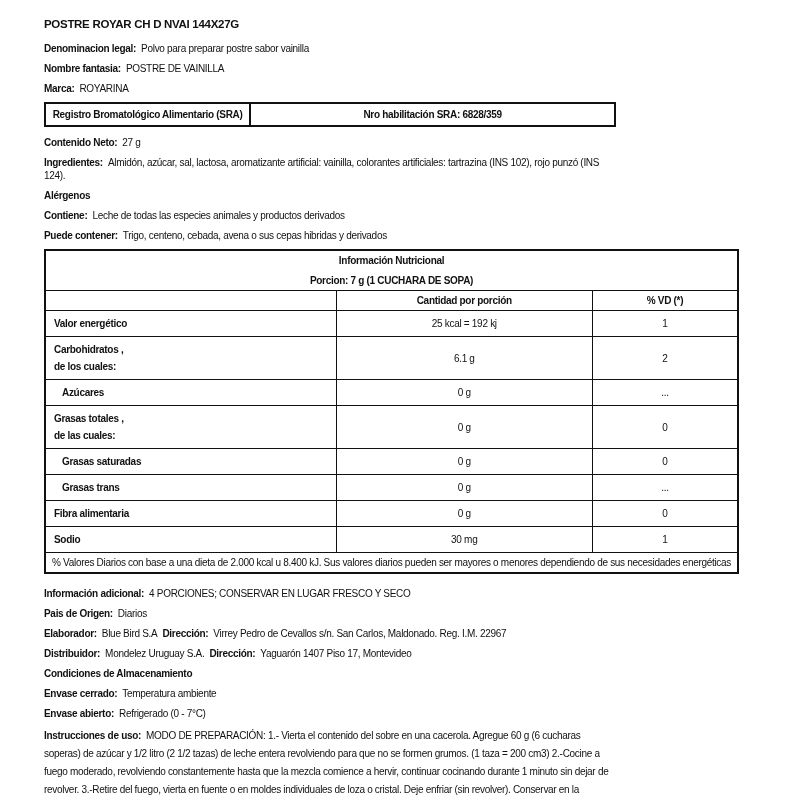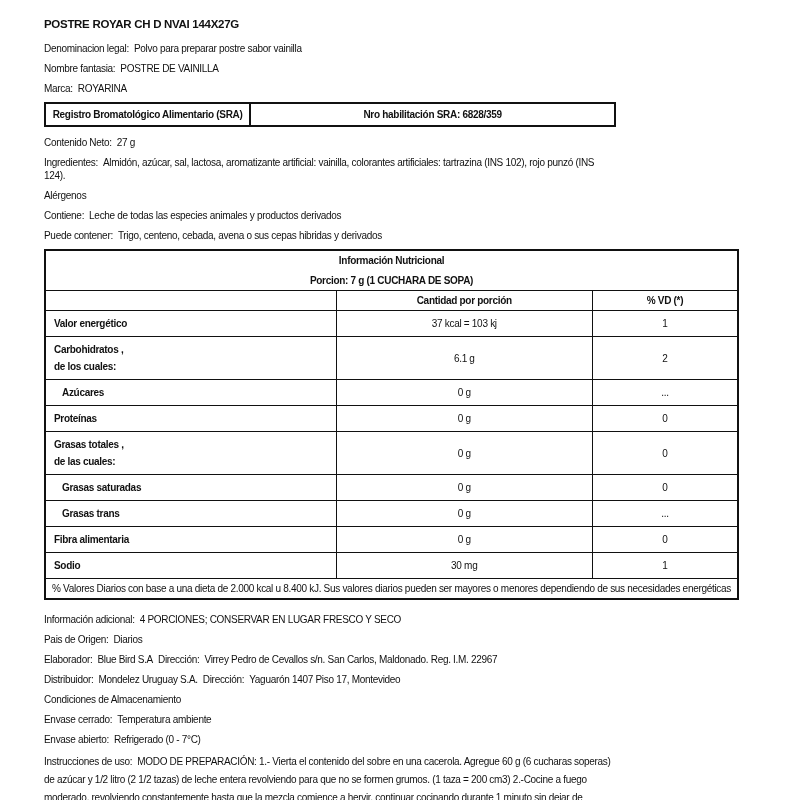--- a/index.html
+++ b/index.html
@@ -22,21 +22,21 @@
   }
   .title {
     font-weight: bold;
     font-size: 11.5px;
     margin: 6px 0 12px 0;
   }
   .field {
     margin: 0 0 7px 0;
     line-height: 13px;
   }
-  .field b { font-weight: normal; }
+  .field b { font-weight: bold; }
   .field .sep { display: inline-block; width: 5px; }
 
   table {
     border-collapse: collapse;
     width: 100%;
   }
   .registry-table {
     margin: 2px 0 9px 0;
     border: 2px solid #111111;
   }
@@ -137,40 +137,35 @@
         <div class="nt-portion">Porcion: 7 g (1 CUCHARA DE SOPA)</div>
       </td>
     </tr>
     <tr>
       <td class="lbl"></td>
       <td class="nt-colhdr">Cantidad por porción</td>
       <td class="nt-colhdr">% VD (*)</td>
     </tr>
     <tr>
       <td class="lbl">Valor energético</td>
-      <td class="amt">37 kcal = 103 kj</td>
+      <td class="amt">25 kcal = 192 kj</td>
       <td class="vd">1</td>
     </tr>
     <tr>
       <td class="lbl">Carbohidratos ,
 de los cuales:</td>
       <td class="amt">6.1 g</td>
       <td class="vd">2</td>
     </tr>
     <tr class="indent">
       <td class="lbl">Azúcares</td>
       <td class="amt">0 g</td>
       <td class="vd">...</td>
     </tr>
     <tr>
-      <td class="lbl">Proteínas</td>
-      <td class="amt">0 g</td>
-      <td class="vd">0</td>
-    </tr>
-    <tr>
       <td class="lbl">Grasas totales ,
 de las cuales:</td>
       <td class="amt">0 g</td>
       <td class="vd">0</td>
     </tr>
     <tr class="indent">
       <td class="lbl">Grasas saturadas</td>
       <td class="amt">0 g</td>
       <td class="vd">0</td>
     </tr>

